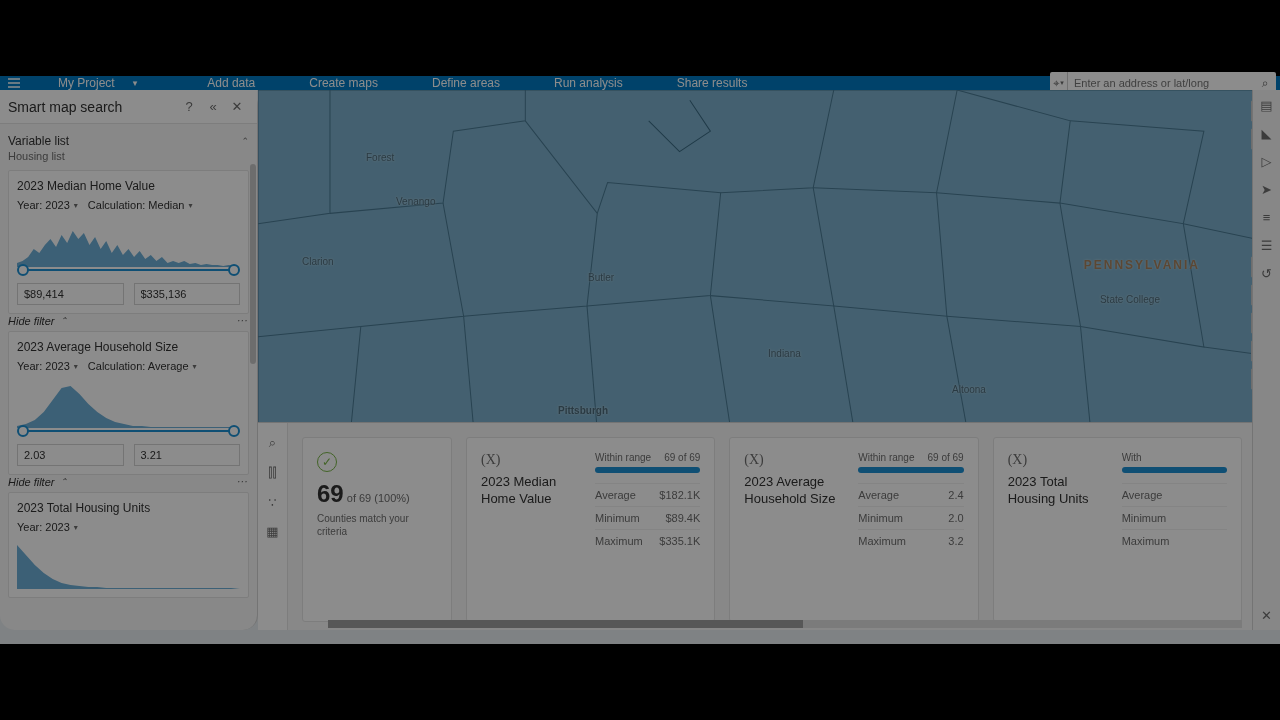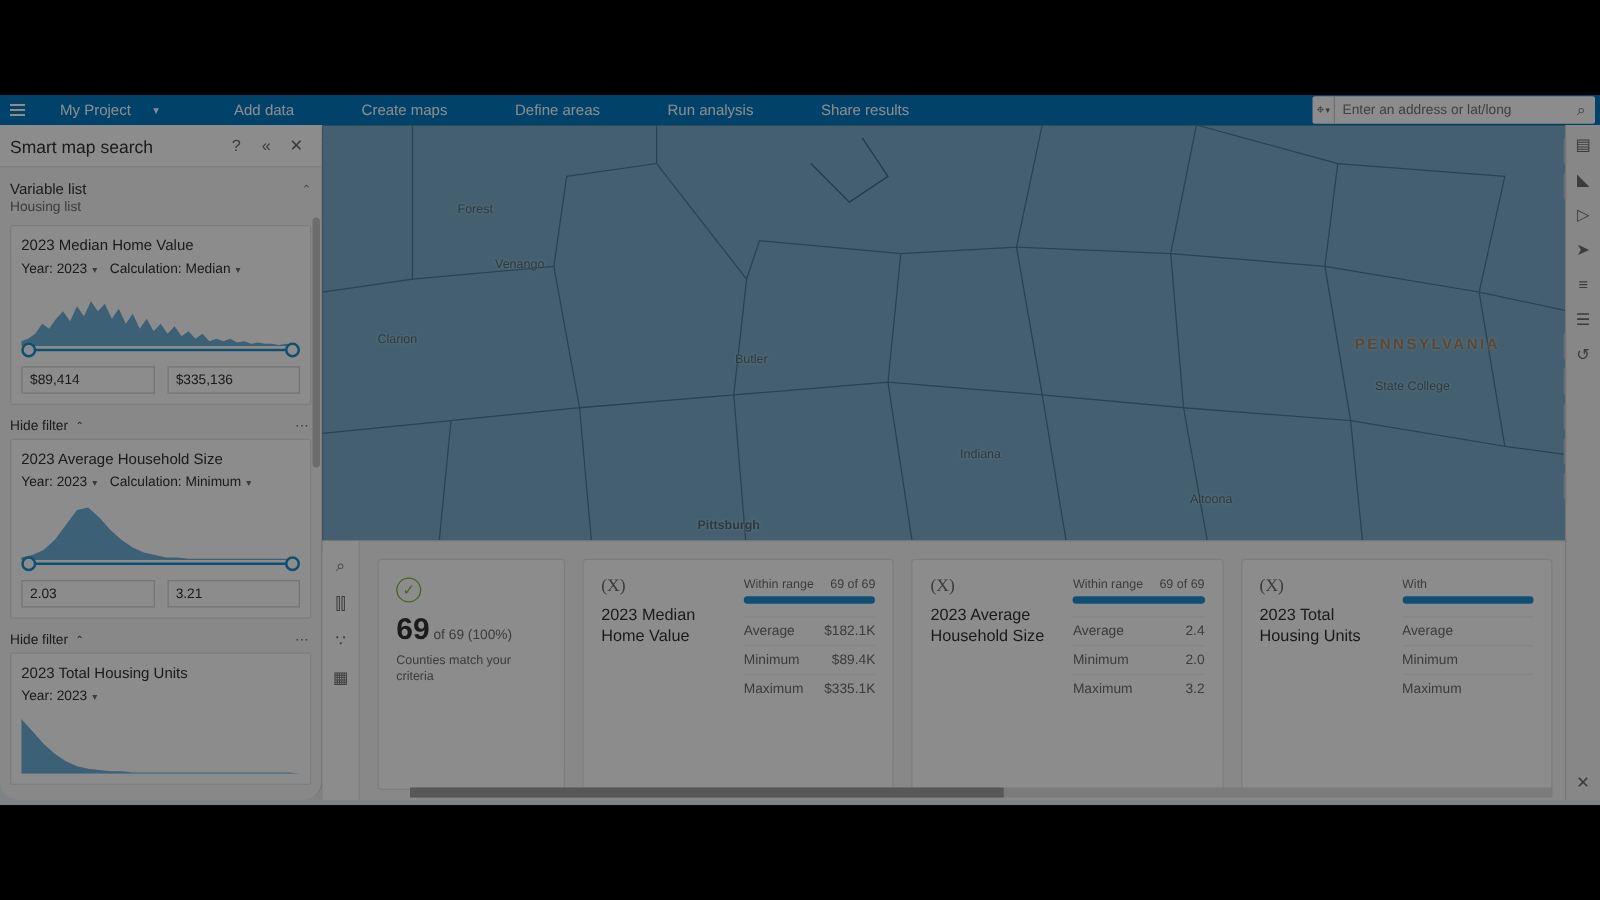--- a/index.html
+++ b/index.html
@@ -1,18 +1,18 @@
 <!DOCTYPE html>
 <html><head>
 <meta charset="utf-8">
 <style>
 * { box-sizing: border-box; margin: 0; padding: 0; font-family: "Segoe UI", Arial, sans-serif; }
 html, body { width: 1280px; height: 720px; background: #000; overflow: hidden; }
 .app { position: absolute; top: 76px; left: 0; width: 1280px; height: 568px; background: #e8edf0; }
-.topbar { height: 24px; background: #0079c1; display: flex; align-items: center; color: #fff; font-size: 12px; }
+.topbar { height: 14px; background: #0079c1; display: flex; align-items: center; color: #fff; font-size: 12px; gap: 10px; }
 .hamburger { width: 28px; height: 28px; display: flex; align-items: center; justify-content: center; cursor: pointer; }
 .hamburger svg { width: 14px; height: 14px; }
 .proj { display: flex; align-items: center; gap: 18px; padding: 0 20px; }
 .proj .chev { font-size: 9px; }
 .nav { display: flex; gap: 54px; margin-left: 40px; }
 .nav span { cursor: pointer; }
 .search-wrap { margin-left: auto; display: flex; align-items: center; background: #fff; height: 22px; margin-right: 4px; border-radius: 2px; width: 226px; }
 .search-wrap .pin { width: 18px; display:flex; align-items:center; justify-content:center; color:#6b6b6b; border-right:1px solid #ccc; height:100%; font-size:11px;}
 .search-wrap input { border: 0; outline: 0; font-size: 11px; padding: 0 6px; flex: 1; color: #6b6b6b; background: transparent; }
 .search-wrap .mag { width: 22px; text-align: center; color: #6b6b6b; font-size: 12px; }
@@ -30,21 +30,21 @@
 .selrow { display: flex; gap: 10px; margin-top: 6px; }
 .sel { font-size: 11px; color: #323232; display: flex; align-items: center; gap: 4px; cursor: pointer; }
 .sel .cv { color: #6e6e6e; font-size: 8px; }
 .hist { height: 48px; margin-top: 8px; position: relative; }
 .hist svg { width: 100%; height: 100%; }
 .slider { height: 14px; position: relative; margin-top: -4px; }
 .slider .track { position: absolute; top: 6px; left: 6px; right: 6px; height: 2px; background: #1c90d4; border-radius: 2px; }
 .slider .hndl { position: absolute; top: 1px; width: 12px; height: 12px; border: 2px solid #1c90d4; background: #fff; border-radius: 50%; }
 .rangeboxes { display: flex; gap: 10px; margin-top: 6px; }
 .rangeboxes input { width: 50%; height: 22px; border: 1px solid #d4d4d4; font-size: 11px; padding: 0 6px; color: #323232; }
-.hf { display: flex; align-items: center; gap: 6px; font-size: 11px; color: #323232; margin-top: 10px; cursor: pointer; }
+.hf { display: flex; align-items: center; gap: 6px; font-size: 11px; color: #323232; cursor: pointer; font-style: italic; }
 .hf .dots { margin-left: auto; color: #6e6e6e; letter-spacing: 2px; }
 .sp-foot { height: 30px; display: flex; gap: 4px; padding: 3px; border-top: 1px solid #e4e4e4; background:#f8f8f8;}
 .btn { flex: 1; font-size: 12px; display: flex; align-items: center; justify-content: center; cursor: pointer; border:1px solid #0079c1;}
 .btn.back { background: #fff; color: #0079c1; }
 .btn.save { background: #0079c1; color: #fff; }
 .scrollind { position:absolute; right:1px; top:40px; width:6px; height:200px; background:#c7c7c7; border-radius:3px;}
 
 .maparea { flex: 1; position: relative; background: #6ea5c4; }
 .mapsvg { position: absolute; inset: 0; }
 .maplabel { position: absolute; font-size: 10px; color: #4c6a7a; text-shadow: 0 0 2px #bcd3df; }
@@ -165,21 +165,21 @@
           </div>
 
       <div class="card" style="margin-top:4px;">
         <div class="ctitle">2023 Average Household Size</div>
         <div class="selrow">
           <span class="sel">
                 <span>Year: 2023</span>
                 <span class="cv">▾</span>
               </span>
           <span class="sel">
-                <span>Calculation: Minimum</span>
+                <span>Calculation: Average</span>
                 <span class="cv">▾</span>
               </span>
         </div>
         <div class="hist"><svg viewBox="0 0 200 48" preserveAspectRatio="none">
                 <polyline fill="#6dafd7" stroke="none" points="0,48 0,46 8,44 16,40 24,32 32,20 40,8 48,6 56,14 64,24 72,32 80,38 88,42 96,44 104,46 112,46 120,47 128,47 136,47 144,47 152,47 160,47 168,47 176,47 184,47 192,47 200,48"></polyline>
               </svg></div>
         <div class="slider">
               <div class="track"></div>
               <div class="hndl" style="left:0"></div>
               <div class="hndl" style="right:0"></div>

